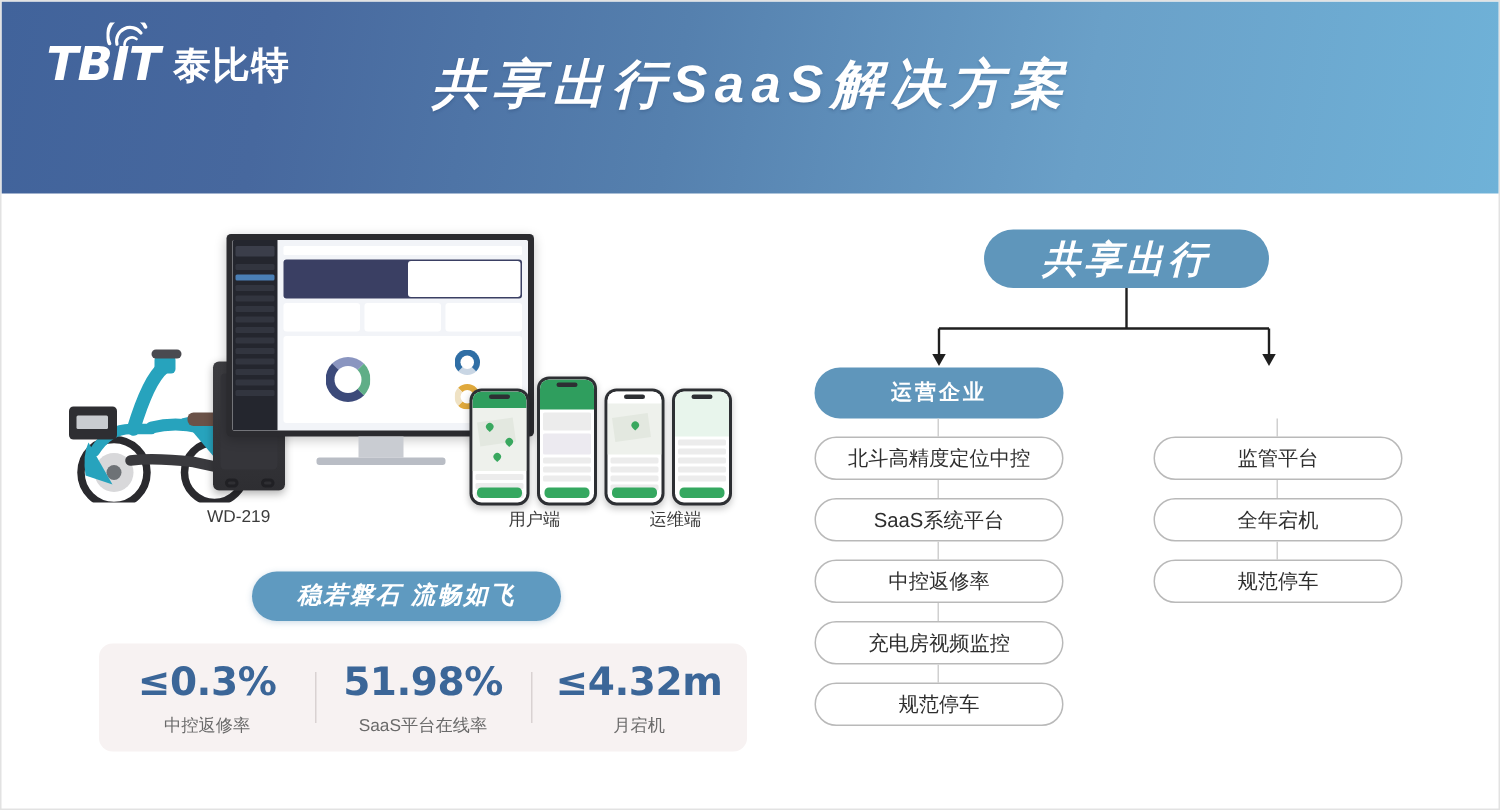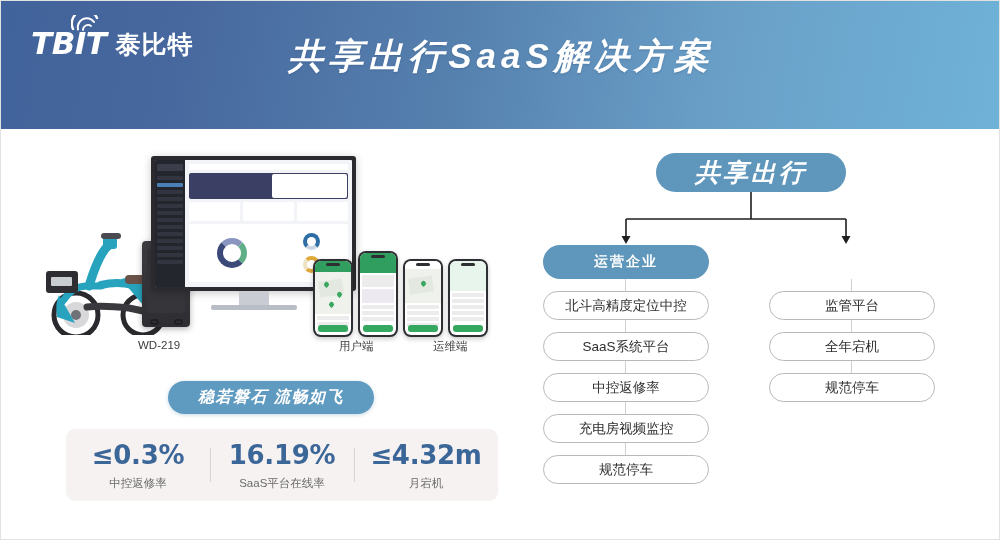--- a/index.html
+++ b/index.html
@@ -342,21 +342,21 @@
     </div>
 
     <div class="slogan">稳若磐石 流畅如飞</div>
 
     <div class="stats">
       <div class="stat">
         <div class="stat-num">≤0.3%</div>
         <div class="stat-lbl">中控返修率</div>
       </div>
       <div class="stat">
-        <div class="stat-num">16.19%</div>
+        <div class="stat-num">51.98%</div>
         <div class="stat-lbl">SaaS平台在线率</div>
       </div>
       <div class="stat">
         <div class="stat-num">≤4.32m</div>
         <div class="stat-lbl">月宕机</div>
       </div>
     </div>
   </div>
 
   <div class="flow">

